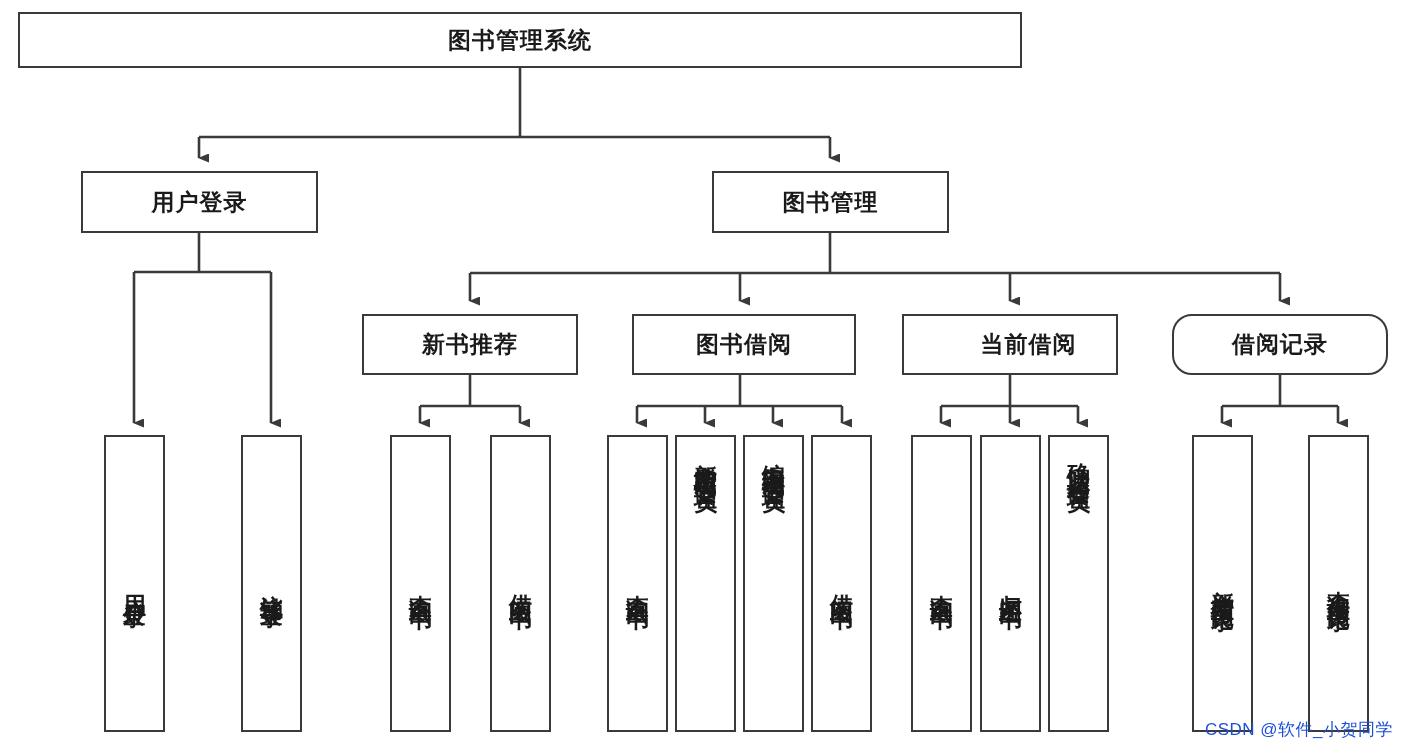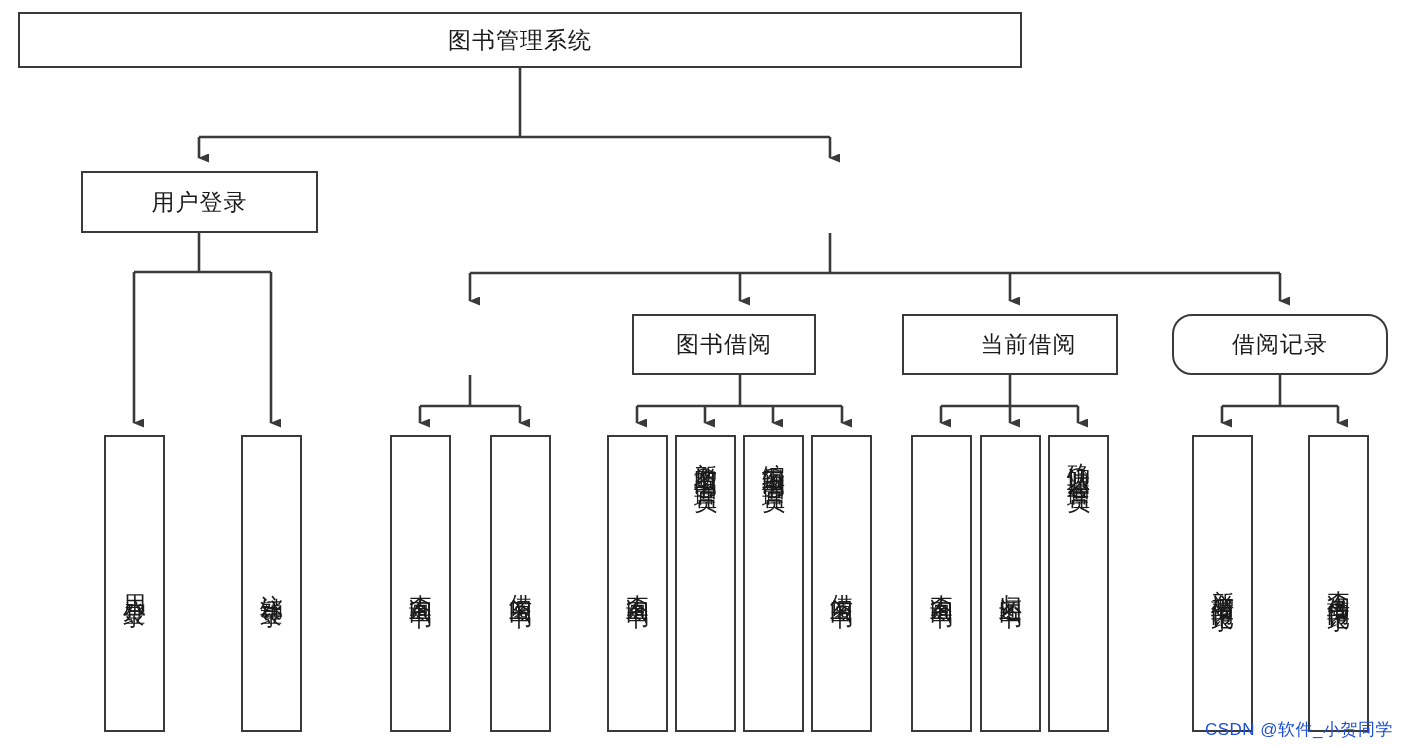--- a/index.html
+++ b/index.html
@@ -21,20 +21,21 @@
     height: 747px;
   }
   .node-box {
     position: absolute;
     box-sizing: border-box;
     border: 2.5px solid #3a3a3a;
     background: #ffffff;
     display: flex;
     align-items: center;
     justify-content: center;
+    font-weight: bold;
   }
   .node-label-h {
     font-size: 23px;
     color: #1a1a1a;
     letter-spacing: 1px;
     line-height: 1;
     white-space: nowrap;
   }
   .node-label-v {
     font-size: 23px;
@@ -125,22 +126,28 @@
     </g>
   </svg>
 
   <div class="node-box" style="left:18px; top:12px; width:1004px; height:56px;">
     <span class="node-label-h">图书管理系统</span>
   </div>
 
   <div class="node-box" style="left:81px; top:171px; width:237px; height:62px;">
     <span class="node-label-h">用户登录</span>
   </div>
-
-  <div class="node-box" style="left:632px; top:314px; width:184px; height:61px;">
+  <div class="node-box" style="left:712px; top:171px; width:237px; height:62px;">
+    <span class="node-label-h">图书管理</span>
+  </div>
+
+  <div class="node-box" style="left:362px; top:314px; width:216px; height:61px;">
+    <span class="node-label-h">新书推荐</span>
+  </div>
+  <div class="node-box" style="left:632px; top:314px; width:224px; height:61px;">
     <span class="node-label-h">图书借阅</span>
   </div>
   <div class="node-box" style="left:902px; top:314px; width:216px; height:61px;padding-left:37px;">
     <span class="node-label-h">当前借阅</span>
   </div>
   <div class="node-box" style="left:1172px; top:314px; width:216px; height:61px;border-radius:20px;">
     <span class="node-label-h">借阅记录</span>
   </div>
 
   <div class="node-box leaf-box leaf-mid" style="left:104px; top:435px; width:61px; height:297px;">

